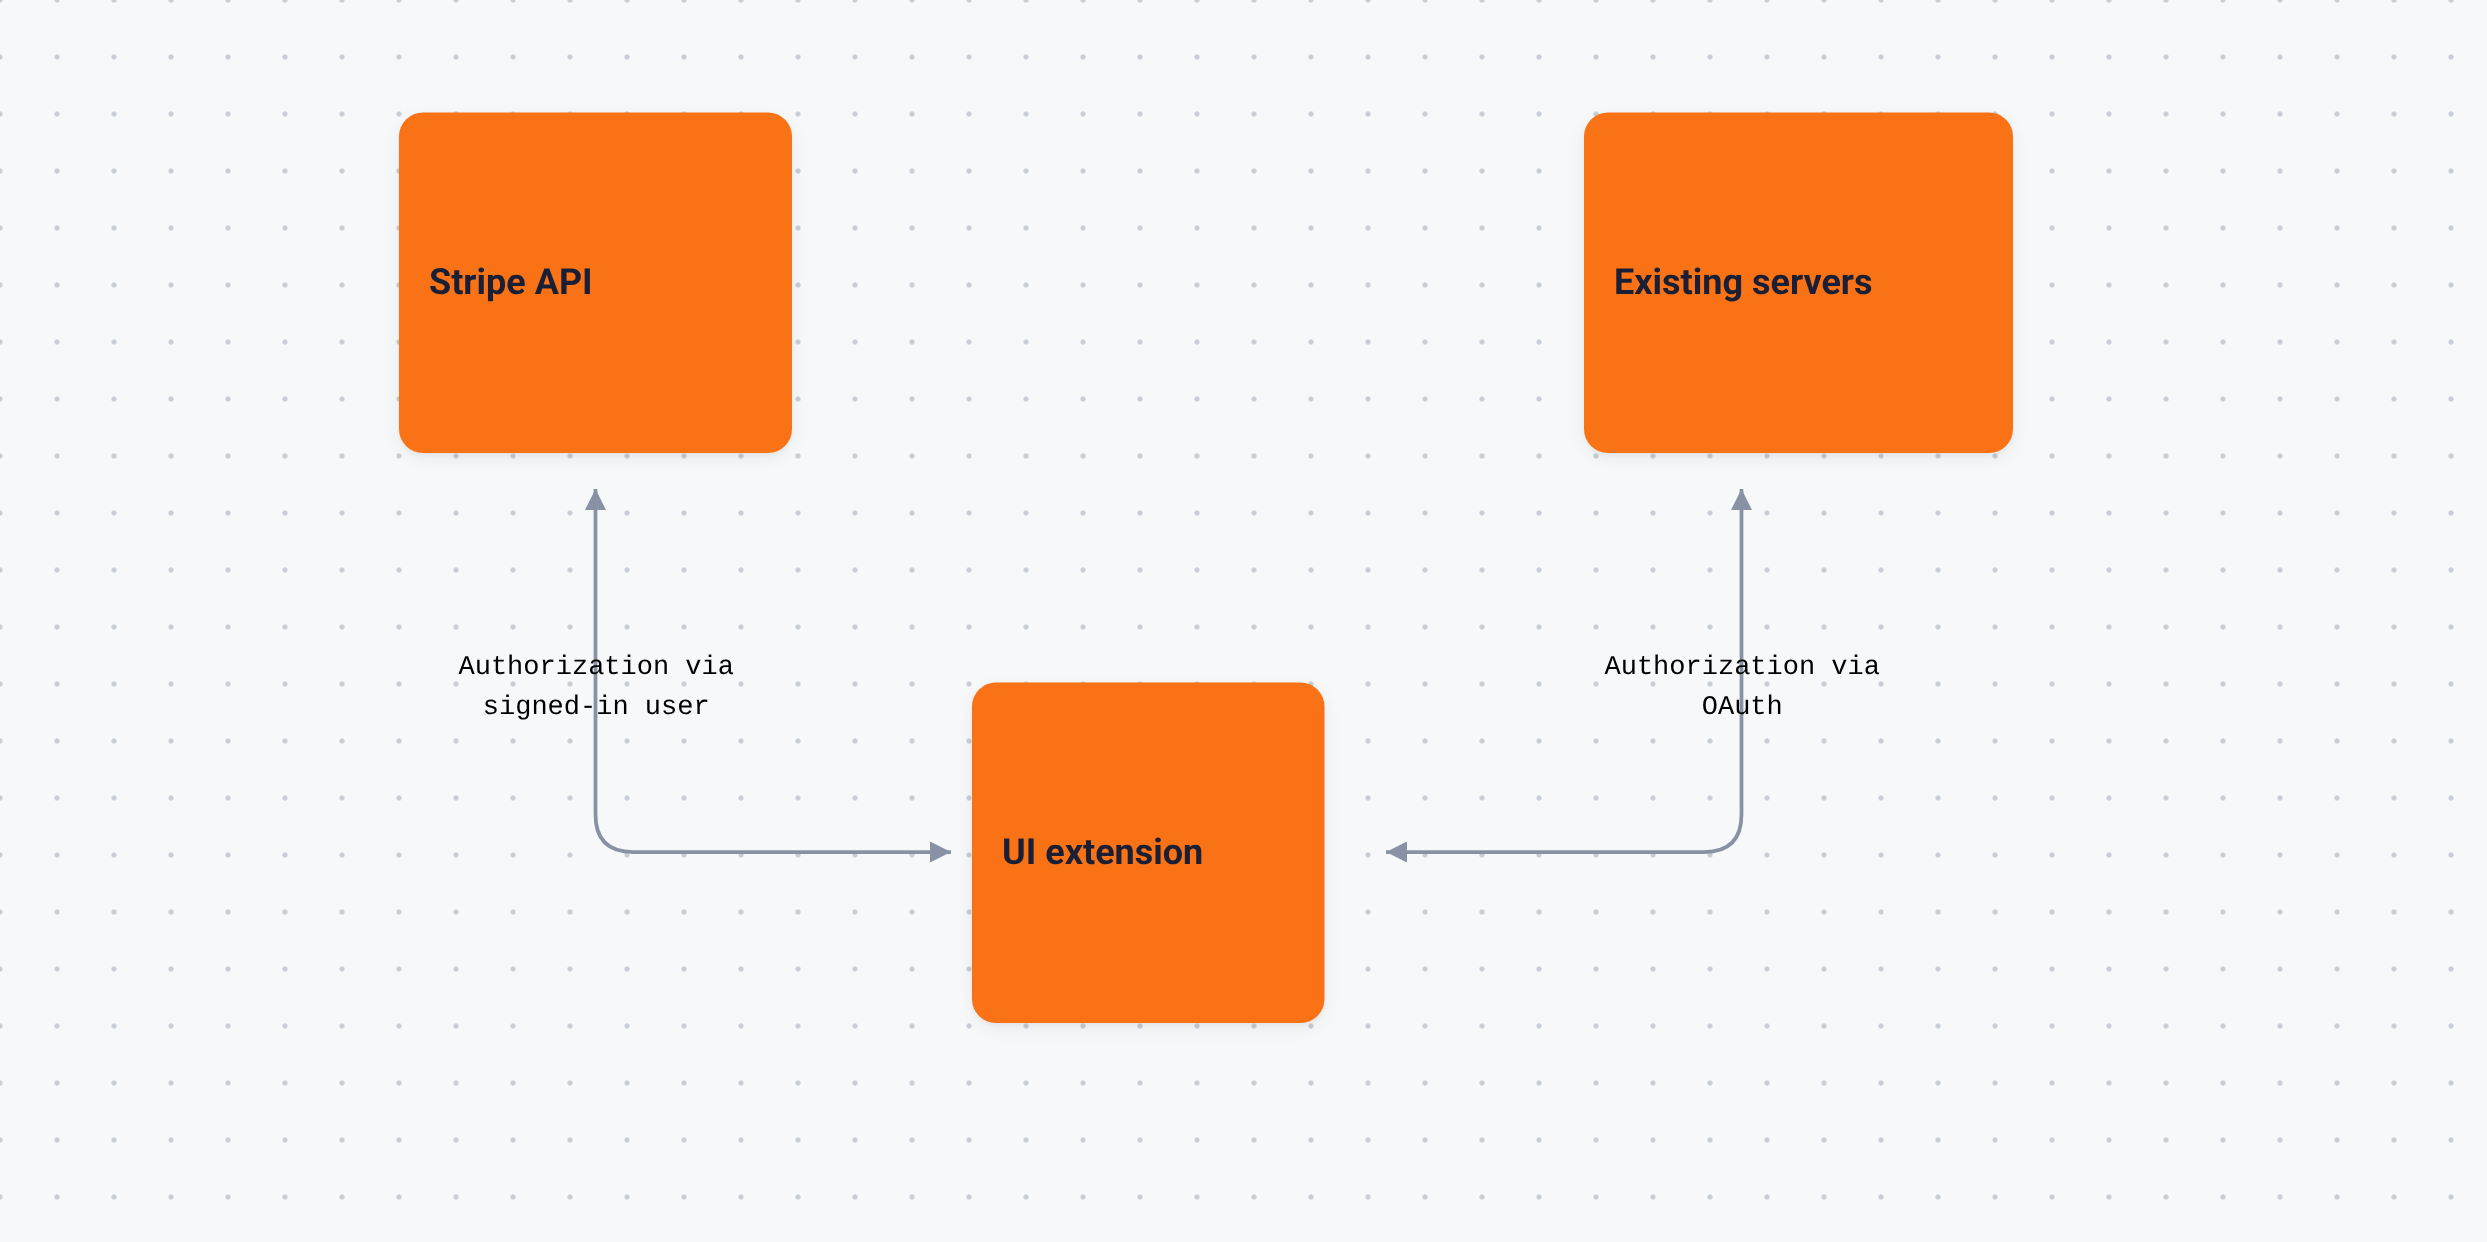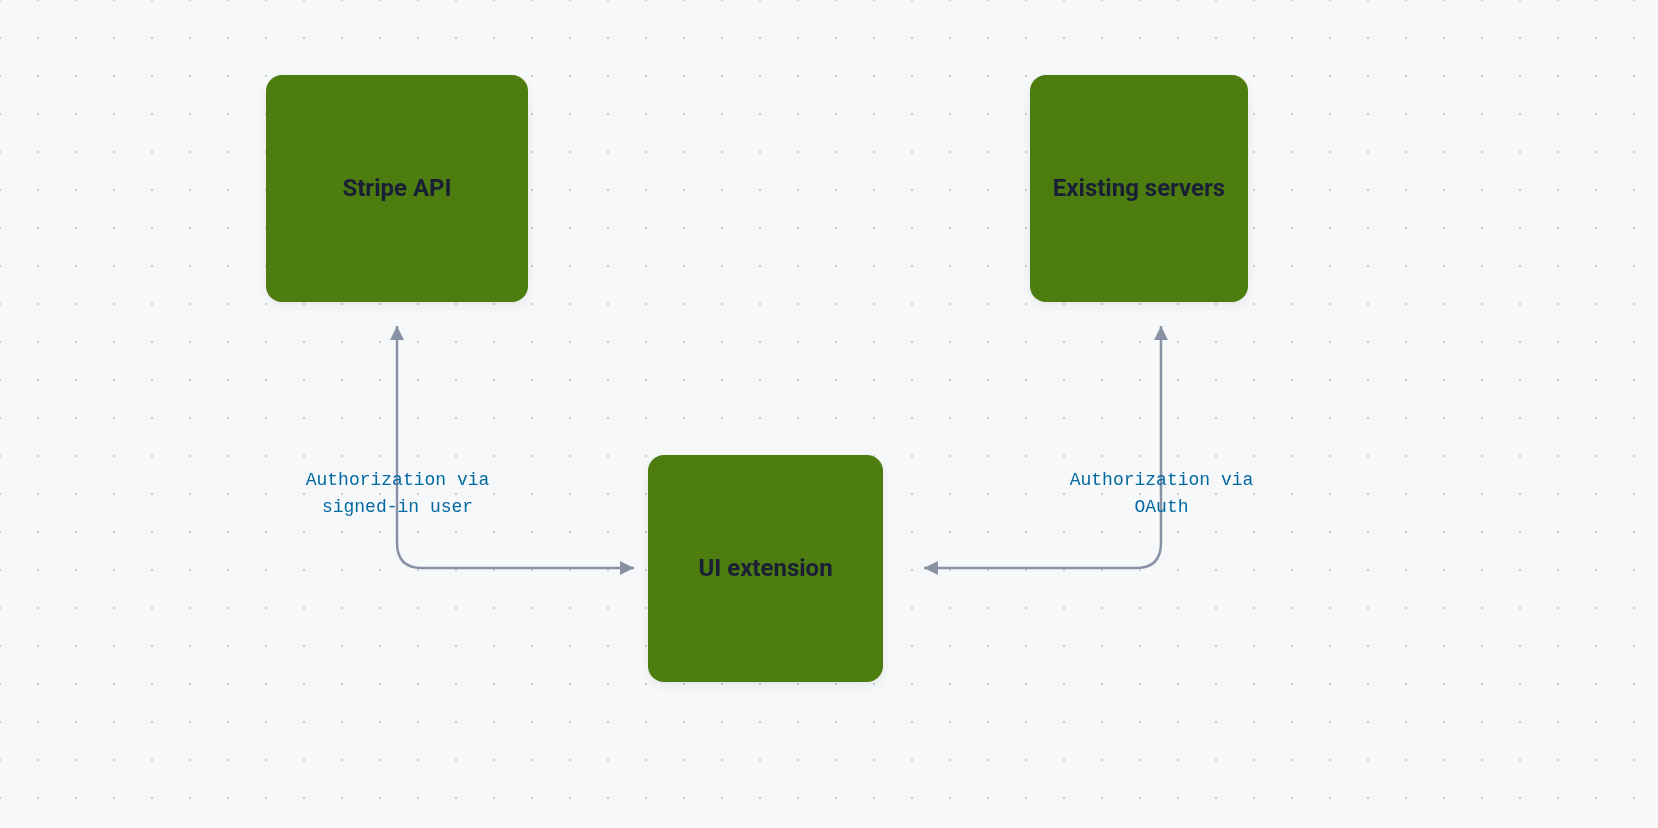--- a/index.html
+++ b/index.html
@@ -15,46 +15,44 @@
       background-image: radial-gradient(circle, #c7cdd4 1.5px, transparent 1.5px);
       background-size: 38px 38px;
       background-position: 19px 19px;
       font-family: -apple-system, BlinkMacSystemFont, "Segoe UI", Roboto, Helvetica, Arial, sans-serif;
       position: relative;
       overflow: hidden;
     }
 
     .node {
       position: absolute;
-      background: #4d7c0f;
+      background: #f97316;
       border-radius: 16px;
       box-shadow: 0 4px 12px rgba(0, 0, 0, 0.06), 0 1px 3px rgba(0, 0, 0, 0.04);
       display: flex;
       align-items: center;
-      justify-content: center;
       text-align: center;
       padding: 20px;
     }
 
     .node-label {
       font-size: 24px;
       font-weight: 700;
       color: #1a1f36;
       line-height: 1.35;
     }
 
     .edge-label {
       position: absolute;
       font-family: ui-monospace, SFMono-Regular, "SF Mono", Menlo, Consolas, "Liberation Mono", monospace;
       font-size: 18px;
-      color: #0369a1;
+      color: #000000;
       text-align: center;
       line-height: 1.5;
       white-space: pre;
-      margin-top: 35px;
     }
 
     svg.connector {
       position: absolute;
       overflow: visible;
       pointer-events: none;
     }
 
     .arrow-path {
       fill: none;
@@ -66,21 +64,21 @@
       fill: #8892a4;
     }
   </style>
 </head>
 <body>
 
 <div class="node" style="left: 266px; top: 75px; width: 262px; height: 227px;">
   <div class="node-label">Stripe API</div>
 </div>
 
-<div class="node" style="left: 1030px; top: 75px; width: 218px; height: 227px;">
+<div class="node" style="left: 1056px; top: 75px; width: 286px; height: 227px;">
   <div class="node-label">Existing
 servers</div>
 </div>
 
 <div class="node" style="left: 648px; top: 455px; width: 235px; height: 227px;">
   <div class="node-label">UI extension</div>
 </div>
 
 <svg class="connector" style="left:0; top:0; width:1658px; height:828px;">
 

